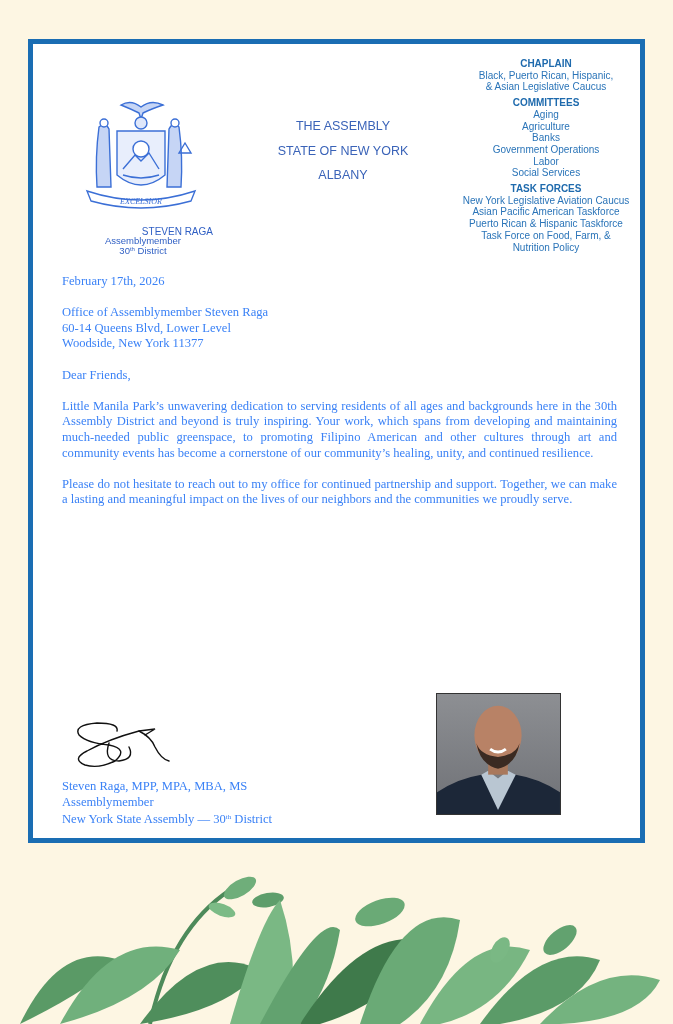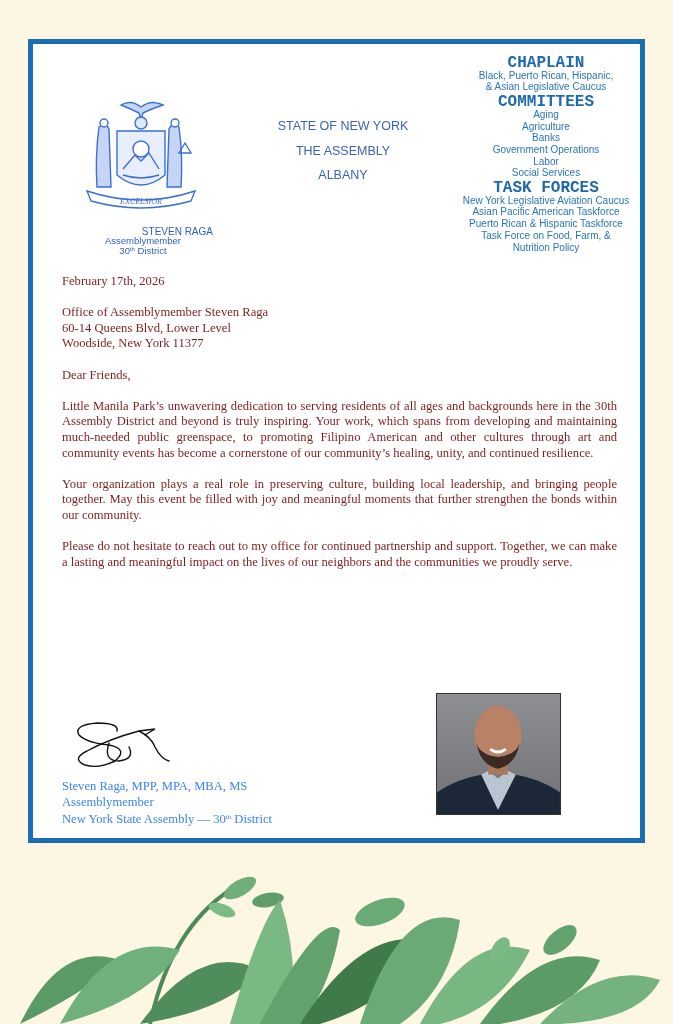--- a/index.html
+++ b/index.html
@@ -13,23 +13,23 @@
     .seal svg { width: 100%; height: 100%; }
     .member-block { position: absolute; left: 40px; top: 183px; width: 140px; text-align: center;
       font-family: "Liberation Sans", sans-serif; color: #2f5fc4; line-height: 9px; }
     .member-name { font-size: 10px; text-align: right; }
     .member-title, .member-district { font-size: 9.5px; }
     .member-district sup { font-size: 6px; vertical-align: 3px; }
     .assembly-head { position: absolute; left: 230px; top: 70px; width: 160px; text-align: center;
       font-family: "Liberation Sans", sans-serif; color: #3a63b8; font-size: 12.5px; line-height: 24.5px; }
     .right-col { position: absolute; left: 413px; top: 14px; width: 200px; text-align: center;
       font-family: "Liberation Sans", sans-serif; color: #2a74b8; font-size: 10px; line-height: 11.7px; }
-    .right-col .hd { font-weight: bold; font-size: 16px; color: #1e6aad; font-family: Liberation Mono, monospace; }
+    .right-col .hd { font-weight: bold; font-size: 10px; color: #1e6aad; }
     .right-col .grp { margin-bottom: 4px; }
-    .body-text { position: absolute; left: 29px; top: 230px; width: 555px; color: #7f1d1d; font-size: 12.6px; line-height: 15.6px; font-family: Liberation Serif, serif; }
+    .body-text { position: absolute; left: 29px; top: 230px; width: 555px; color: #3b82f6; font-size: 12.6px; line-height: 15.6px; font-family: Liberation Serif, serif; }
     .body-text p { margin-bottom: 15.6px; text-align: justify; }
     .body-text p.nj { text-align: left; }
     .sig { position: absolute; left: 36px; top: 673px; width: 110px; height: 55px; }
     .sig svg { width: 100%; height: 100%; }
     .closing-block { position: absolute; left: 29px; top: 735px; color: #3b82f6; font-size: 12.6px; line-height: 15.6px; }
     .closing-block sup { font-size: 7px; vertical-align: 4px; }
     .photo { position: absolute; left: 403px; top: 649px; width: 125px; height: 122px;
       border: 1.5px solid #333; background: linear-gradient(#8d8f93, #6f7176); overflow: hidden; }
     .photo svg { width: 100%; height: 100%; }
     .foliage { position: absolute; left: 0; top: 870px; width: 673px; height: 154px; }
@@ -60,22 +60,22 @@
     </svg>
   </div>
 
   <div class="member-block">
     <div class="member-name">STEVEN RAGA</div>
     <div class="member-title">Assemblymember</div>
     <div class="member-district"><span>30</span><sup>th</sup> <span>District</span></div>
   </div>
 
   <div class="assembly-head">
+    <div>THE ASSEMBLY</div>
     <div>STATE OF NEW YORK</div>
-    <div>THE ASSEMBLY</div>
     <div>ALBANY</div>
   </div>
 
   <div class="right-col">
     <div class="grp">
       <div class="hd">CHAPLAIN</div>
       <div>Black, Puerto Rican, Hispanic,</div>
       <div>&amp; Asian Legislative Caucus</div>
     </div>
     <div class="grp">
@@ -99,21 +99,20 @@
 
   <div class="body-text">
     <p class="nj">February 17th, 2026</p>
     <p class="nj">
       <span>Office of Assemblymember Steven Raga</span><br>
       <span>60-14 Queens Blvd, Lower Level</span><br>
       <span>Woodside, New York 11377</span>
     </p>
     <p class="nj">Dear Friends,</p>
     <p>Little Manila Park’s unwavering dedication to serving residents of all ages and backgrounds here in the 30th Assembly District and beyond is truly inspiring. Your work, which spans from developing and maintaining much-needed public greenspace, to promoting Filipino American and other cultures through art and community events has become a cornerstone of our community’s healing, unity, and continued resilience.</p>
-    <p>Your organization plays a real role in preserving culture, building local leadership, and bringing people together. May this event be filled with joy and meaningful moments that further strengthen the bonds within our community.</p>
     <p>Please do not hesitate to reach out to my office for continued partnership and support. Together, we can make a lasting and meaningful impact on the lives of our neighbors and the communities we proudly serve.</p>
   </div>
 
   <div class="sig">
     <svg viewBox="0 0 110 55">
       <g fill="none" stroke="#111" stroke-width="1.4" stroke-linecap="round">
         <path d="M48 14 Q50 6 28 6 Q4 8 10 18 Q18 26 40 28 Q60 32 46 44 Q30 52 16 48 Q2 42 18 34 Q40 22 70 14 L86 12 L76 18"></path>
         <path d="M40 26 Q34 44 50 44 Q66 42 60 30"></path>
         <path d="M70 14 Q82 20 86 30 Q92 42 100 44"></path>
       </g>

